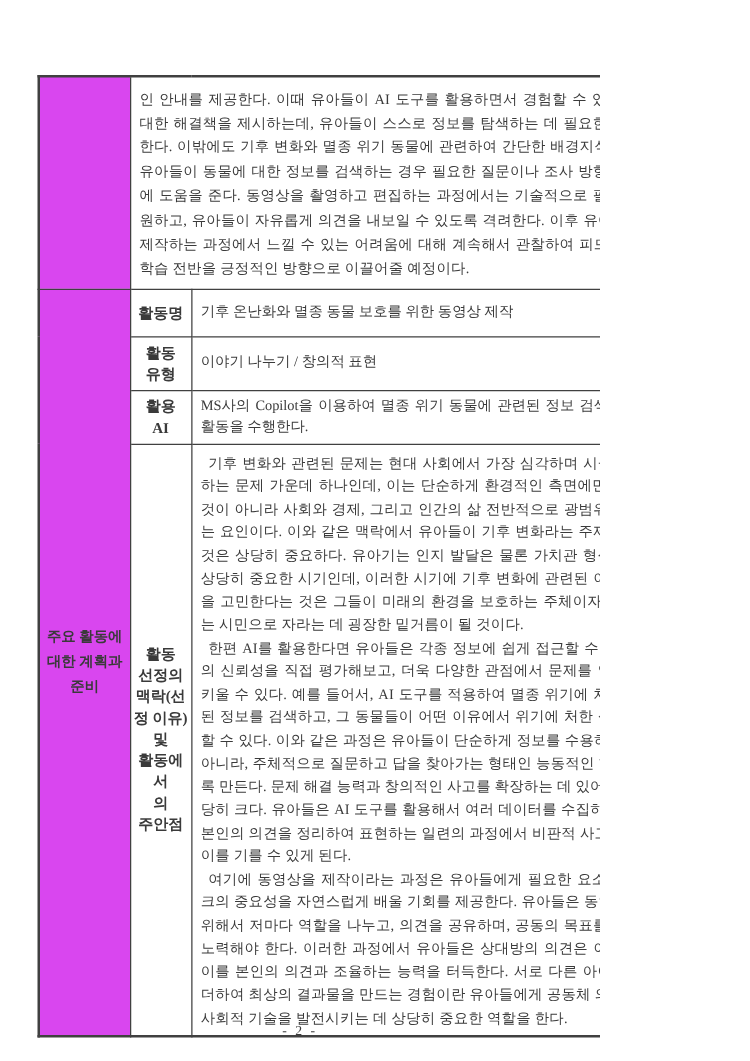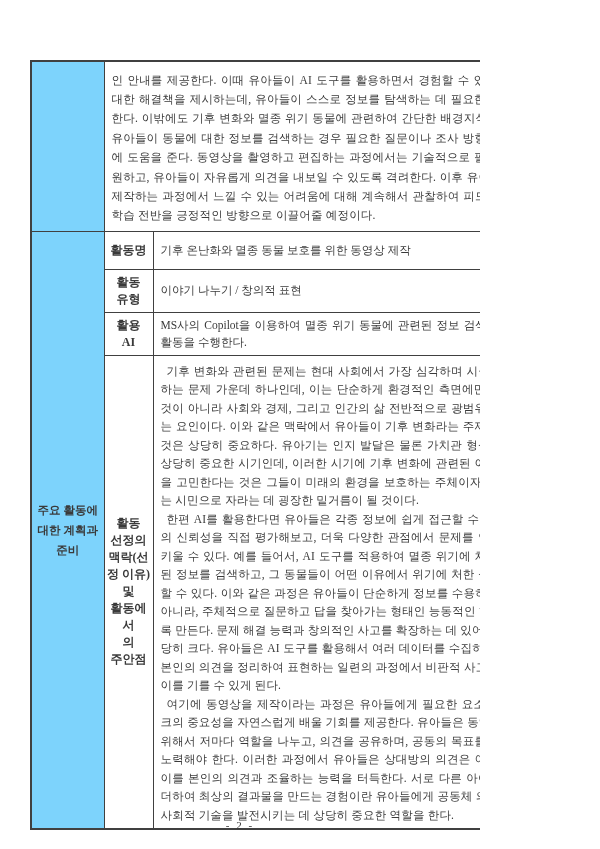--- a/index.html
+++ b/index.html
@@ -20,21 +20,21 @@
     width: 540px;
     border-collapse: collapse;
     table-layout: fixed;
     border: 2px solid #404040;
   }
   table.doc-table td {
     border: 1px solid #404040;
     vertical-align: middle;
   }
   td.side-cell {
-    background: #7dd3fc;
+    background: #d946ef;
     text-align: center;
     font-weight: bold;
     font-size: 11.5px;
     line-height: 20px;
     white-space: pre-line;
   }
   td.label-cell {
     text-align: center;
     font-weight: bold;
     font-size: 12px;

